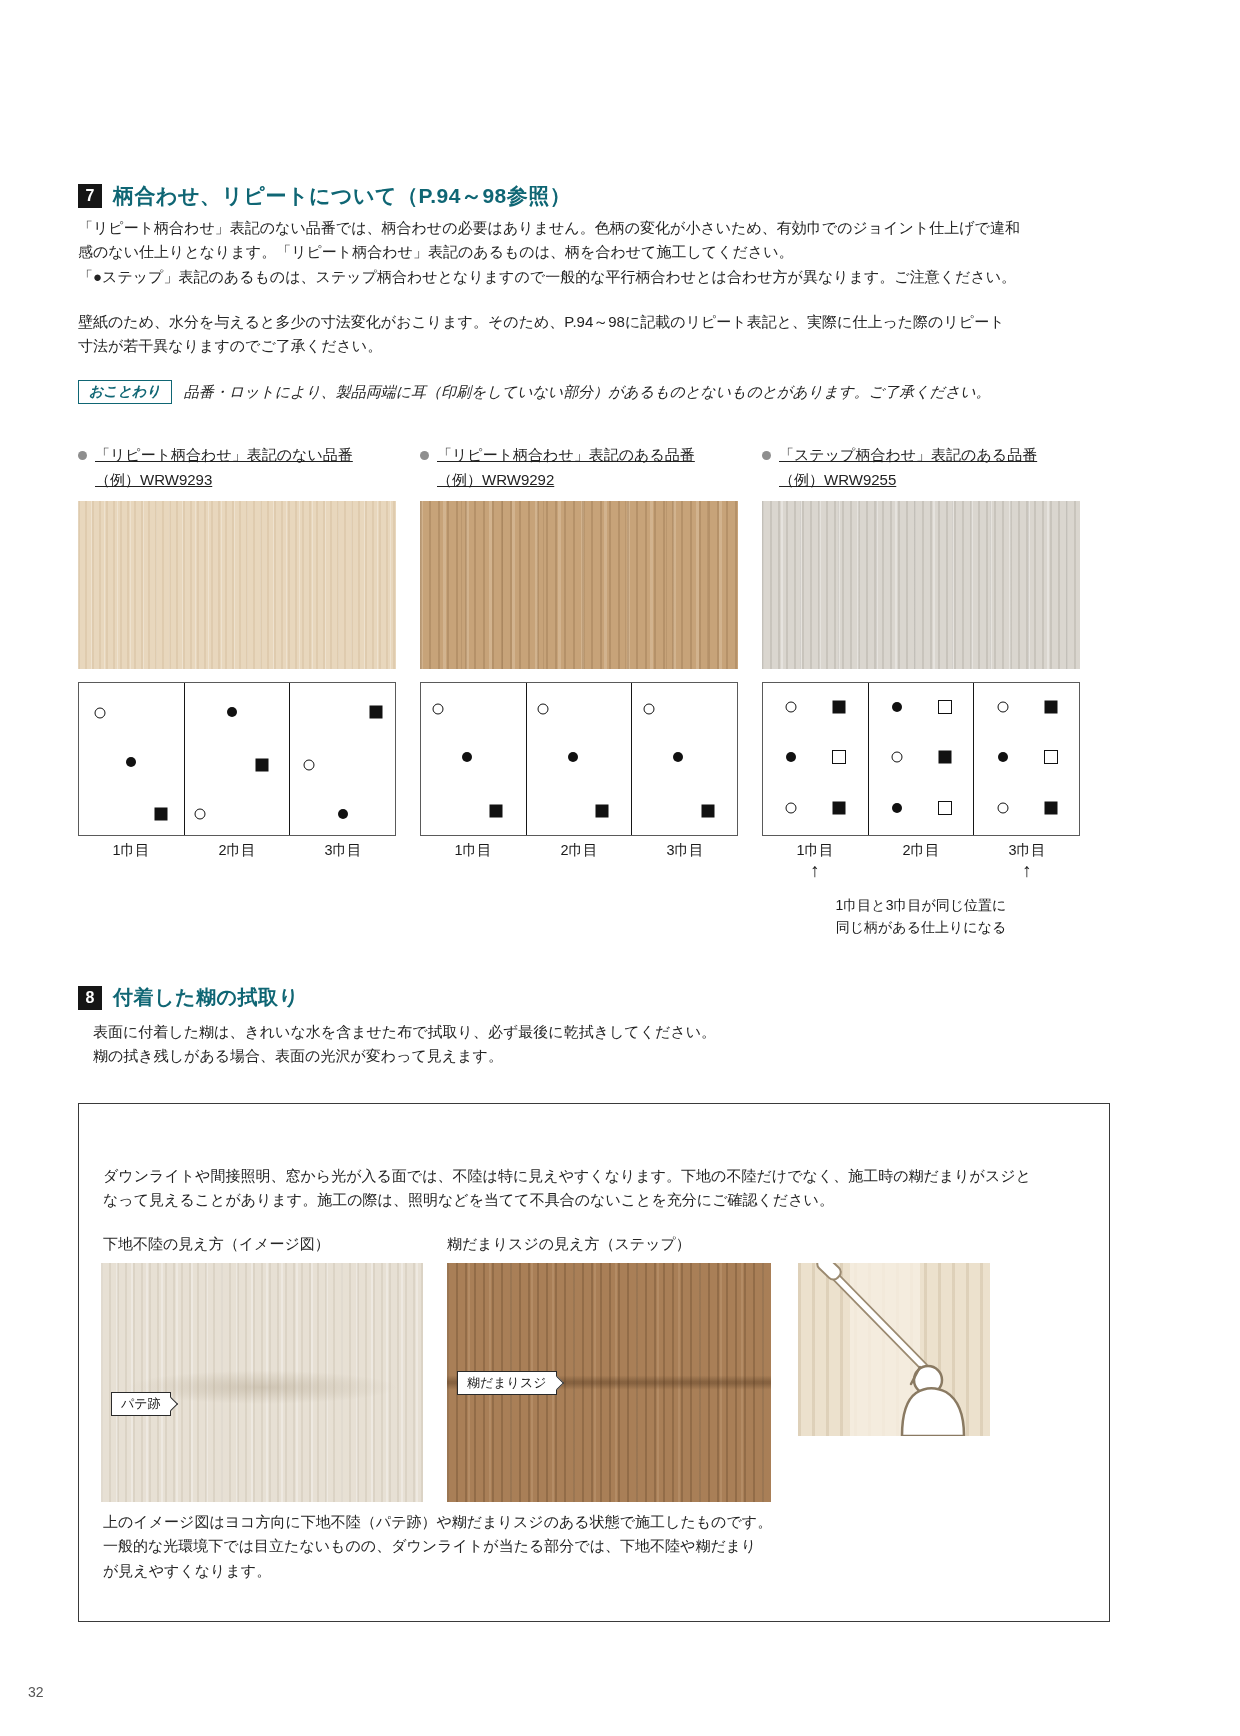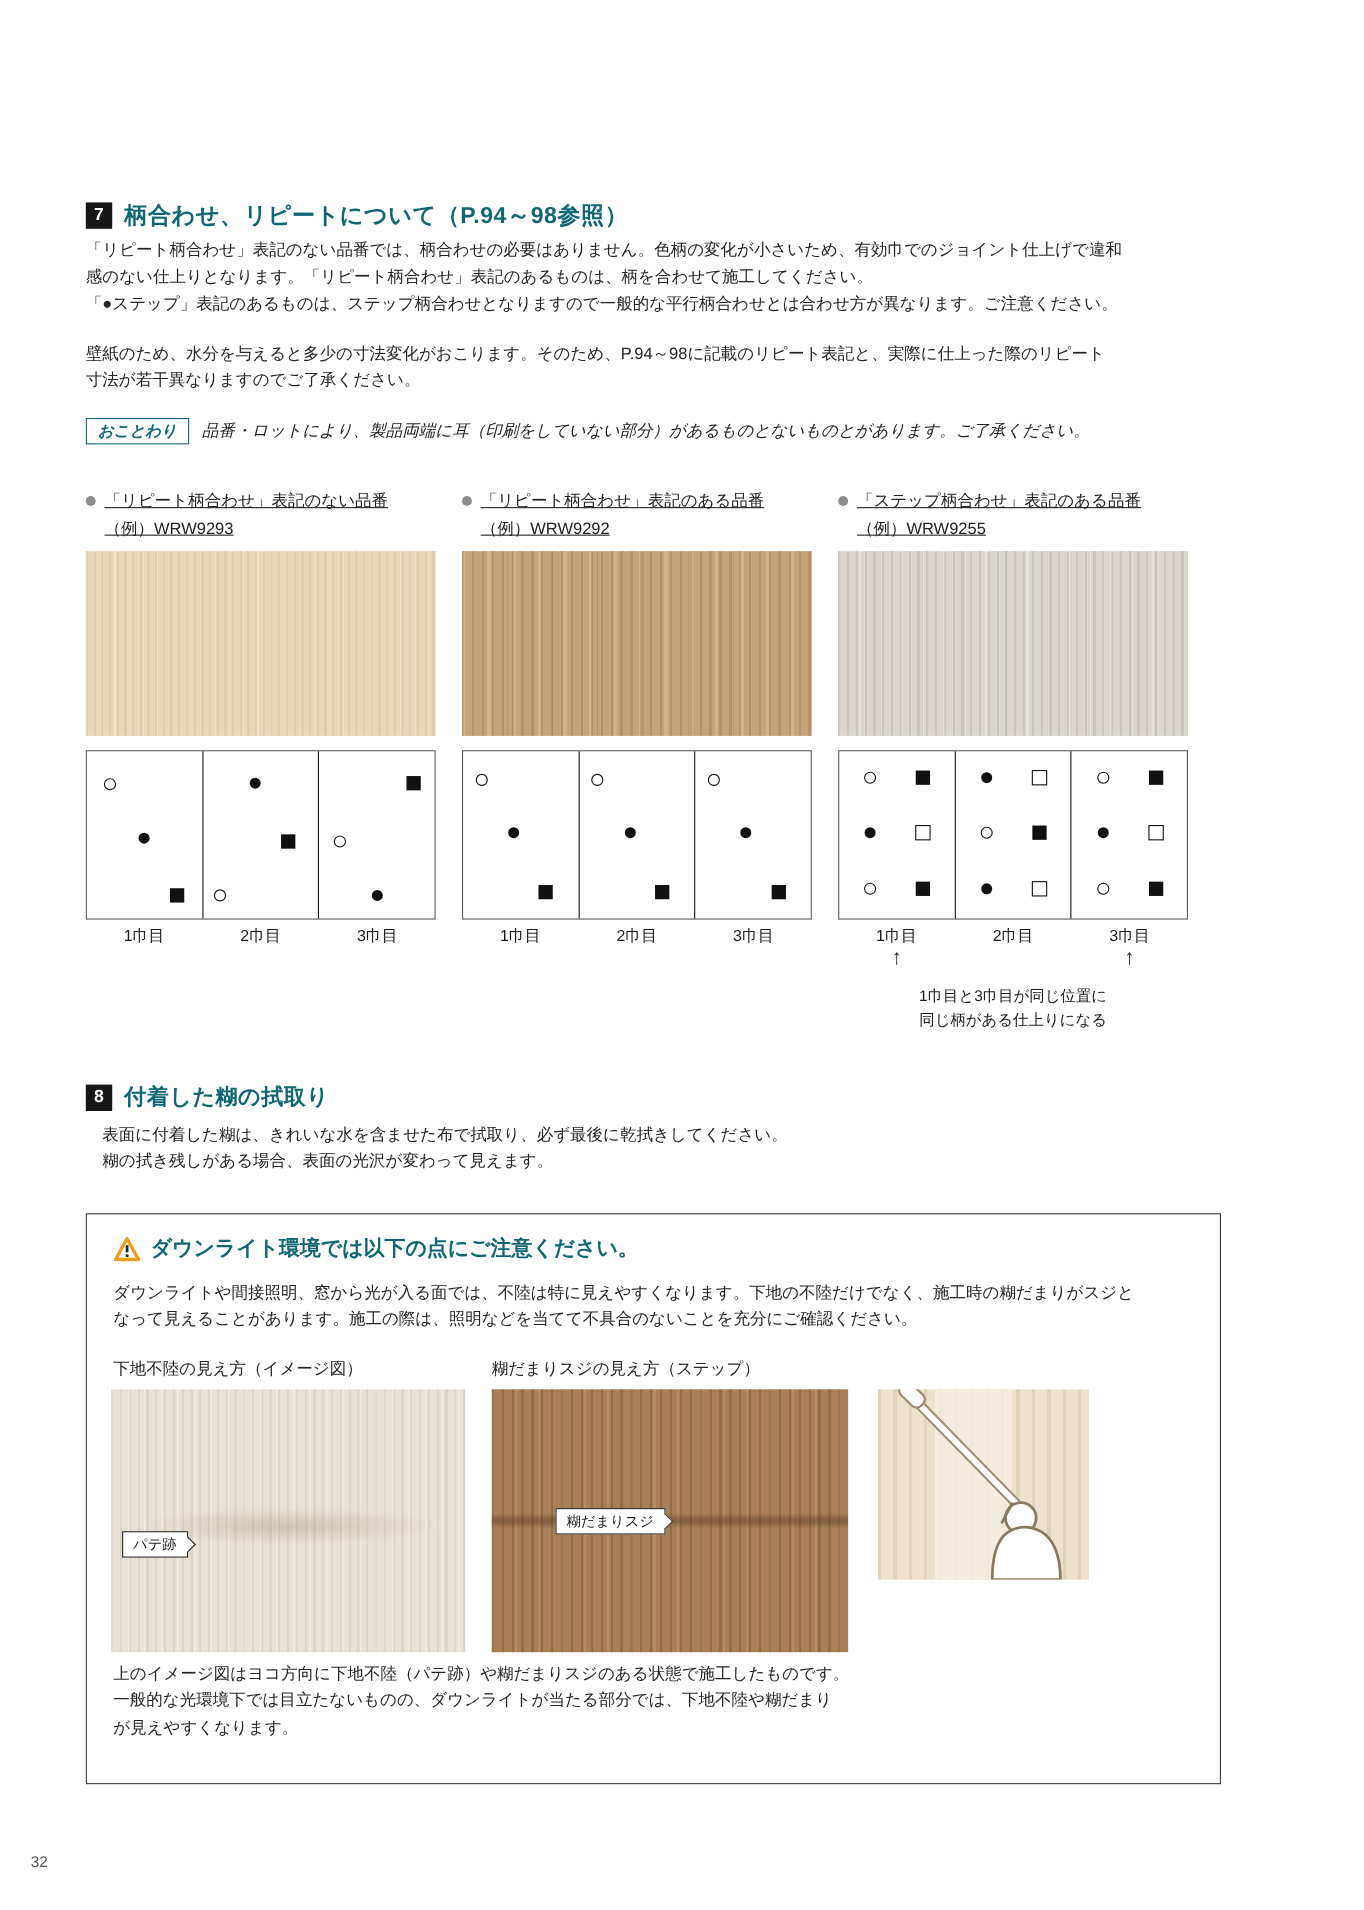--- a/index.html
+++ b/index.html
@@ -208,41 +208,31 @@
   </div>
 
   <div class="abs sec-head" style="left:78px;top:984px;">
     <div class="sec-num">8</div>
     <div class="sec-title" style="font-size:20px;">付着した糊の拭取り</div>
   </div>
   <div class="abs body-text" style="left:78px;top:1020px;width:1075px;margin-left:15px;">表面に付着した糊は、きれいな水を含ませた布で拭取り、必ず最後に乾拭きしてください。
 糊の拭き残しがある場合、表面の光沢が変わって見えます。</div>
 
   <div class="abs warn-box" style="left:78px;top:1103px;width:1030px;height:517px;">
-    <div class="abs warn-title" style="left:24px;top:18px;">
-      <span style="display:inline-flex;">
-        <svg width="25" height="23" viewBox="0 0 25 23" aria-hidden="true">
-          <path d="M12.5 2 L23 21 L2 21 Z" fill="#fff" stroke="#f09d1e" stroke-width="3" stroke-linejoin="round"></path>
-          <rect x="11.3" y="8" width="2.5" height="6.5" fill="#222"></rect>
-          <rect x="11.3" y="16.3" width="2.5" height="2.5" fill="#222"></rect>
-        </svg>
-      </span>
-      <span>ダウンライト環境では以下の点にご注意ください。</span>
-    </div>
     <div class="abs body-text" style="left:24px;top:60px;width:985px;">ダウンライトや間接照明、窓から光が入る面では、不陸は特に見えやすくなります。下地の不陸だけでなく、施工時の糊だまりがスジと
 なって見えることがあります。施工の際は、照明などを当てて不具合のないことを充分にご確認ください。</div>
 
     <div class="abs fig-cap" style="left:24px;top:131px;">下地不陸の見え方（イメージ図）</div>
     <div class="abs fig-cap" style="left:368px;top:131px;">糊だまりスジの見え方（ステップ）</div>
 
     <div class="photo p0" style="left:22px;top:159px;width:322px;height:239px;">
       <span class="tag" style="left:10px;top:108px;margin-top:21px;">パテ跡</span>
     </div>
     <div class="photo p1" style="left:368px;top:159px;width:324px;height:239px;">
-      <span class="tag" style="left:10px;top:108px;margin-left:48px;">糊だまりスジ</span>
+      <span class="tag" style="left:10px;top:108px;">糊だまりスジ</span>
     </div>
 
     <div class="photo illus" style="left:719px;top:159px;width:192px;height:173px;">
       <svg viewBox="0 0 192 173" width="192" height="173">
         <rect x="52" y="0" width="70" height="173" fill="#f6efe2" opacity="0.8"></rect>
         <line x1="34" y1="10" x2="126" y2="104" stroke="#9b8a70" stroke-width="9" stroke-linecap="round"></line>
         <line x1="34" y1="10" x2="126" y2="104" stroke="#ffffff" stroke-width="5.5" stroke-linecap="round"></line>
         <rect x="18" y="-2" width="26" height="14" rx="6" transform="rotate(44 31 5)" fill="#ffffff" stroke="#9b8a70" stroke-width="2"></rect>
         <circle cx="130" cy="117" r="14" fill="#ffffff" stroke="#8a7a62" stroke-width="2.5"></circle>
         <path d="M104 173 Q104 140 118 130 Q132 121 148 129 Q166 140 166 173 Z" fill="#ffffff" stroke="#8a7a62" stroke-width="2.5"></path>

